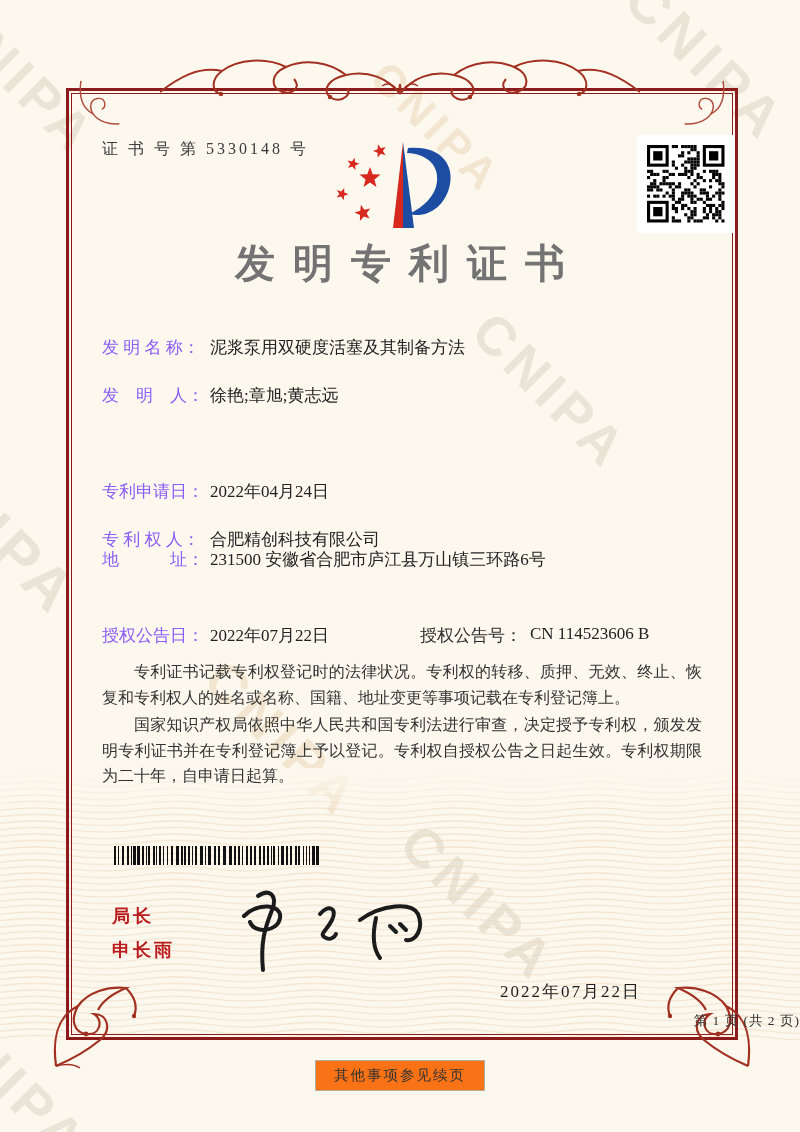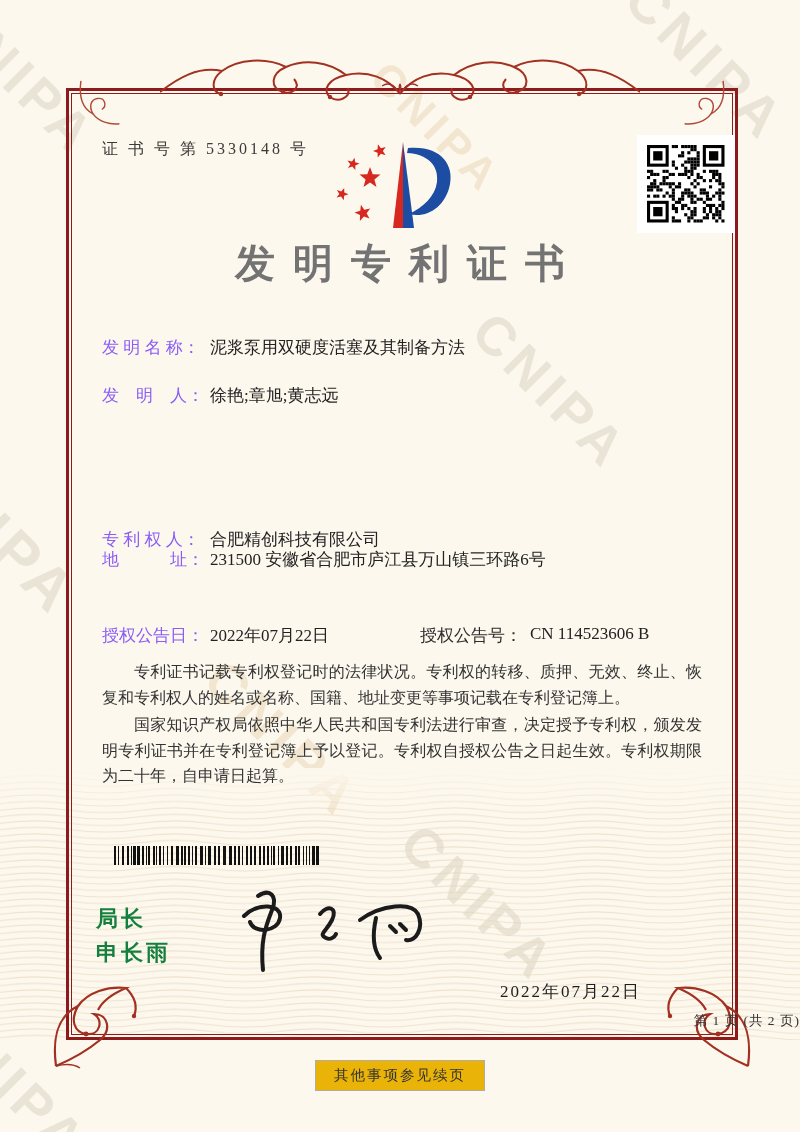--- a/index.html
+++ b/index.html
@@ -47,38 +47,38 @@
   .grant-l2{position:absolute;left:318px;}
   .grant-v2{position:absolute;left:428px;}
   .grant-row{width:640px;}
   .body-text{
     position:absolute;left:102px;top:659px;width:600px;
     font-size:16px;line-height:25.5px;color:#333;text-align:justify;
   }
   .body-text p{margin:0 0 2px 0;text-indent:2em;}
   .barcode{position:absolute;left:112px;top:846px;}
   .signer-title,.signer-name{
-    position:absolute;left:96px;
+    position:absolute;left:112px;
     font-family:"Liberation Sans","DejaVu Sans",sans-serif;
-    font-weight:bold;font-size:22px;color:#15803d;letter-spacing:3px;
+    font-weight:bold;font-size:18px;color:#b91c1c;letter-spacing:3px;
   }
   .signer-title{top:904px;}
   .signer-name{top:938px;}
   .signature{position:absolute;left:232px;top:880px;}
   .issue-date{
     position:absolute;left:500px;top:980px;
     font-size:17px;letter-spacing:2px;color:#1f1f1f;
   }
   .page-indicator{
     position:absolute;left:0;right:0;top:1012px;text-align:right;
     font-size:13.5px;color:#333;letter-spacing:1px;
   }
   .footer-note{
     position:absolute;left:50%;top:1060px;transform:translateX(-50%);
-    background:#eab308;border:1px solid #b4ac9c;
+    background:#f97316;border:1px solid #b4ac9c;
     padding:5px 18px;font-size:14.5px;color:#333;letter-spacing:2px;
     white-space:nowrap;
   }
   .waves{position:absolute;left:0;top:768px;}
   .flourish-top{position:absolute;left:160px;top:48px;}
   .corner{position:absolute;}
   .corner.bl{left:46px;top:972px;}
   .corner.br{left:654px;top:972px;transform:scaleX(-1);}
   .corner.tl{left:52px;top:52px;transform:scale(0.55,-0.55);transform-origin:center;}
   .corner.tr{left:648px;top:52px;transform:scale(-0.55,-0.55);transform-origin:center;}
@@ -387,20 +387,23 @@
   </div>
 
   <div class="title">发明专利证书</div>
 
   <div class="row" style="top:336px;">
     <span class="lbl">发 明 名 称：</span><span class="val">泥浆泵用双硬度活塞及其制备方法</span>
   </div>
   <div class="row" style="top:384px;">
     <span class="lbl">发　明　人：</span><span class="val">徐艳;章旭;黄志远</span>
   </div>
+  <div class="row" style="top:480px;">
+    <span class="lbl">专利申请日：</span><span class="val">2022年04月24日</span>
+  </div>
   <div class="row" style="top:528px;">
     <span class="lbl">专 利 权 人：</span><span class="val">合肥精创科技有限公司</span>
   </div>
   <div class="row" style="top:548px;">
     <span class="lbl">地　　　址：</span><span class="val">231500 安徽省合肥市庐江县万山镇三环路6号</span>
   </div>
   <div class="row grant-row" style="top:624px;">
     <span class="lbl">授权公告日：</span><span class="val">2022年07月22日</span>
     <span class="grant-l2">授权公告号：</span>
     <span class="grant-v2 val">CN 114523606 B</span>

